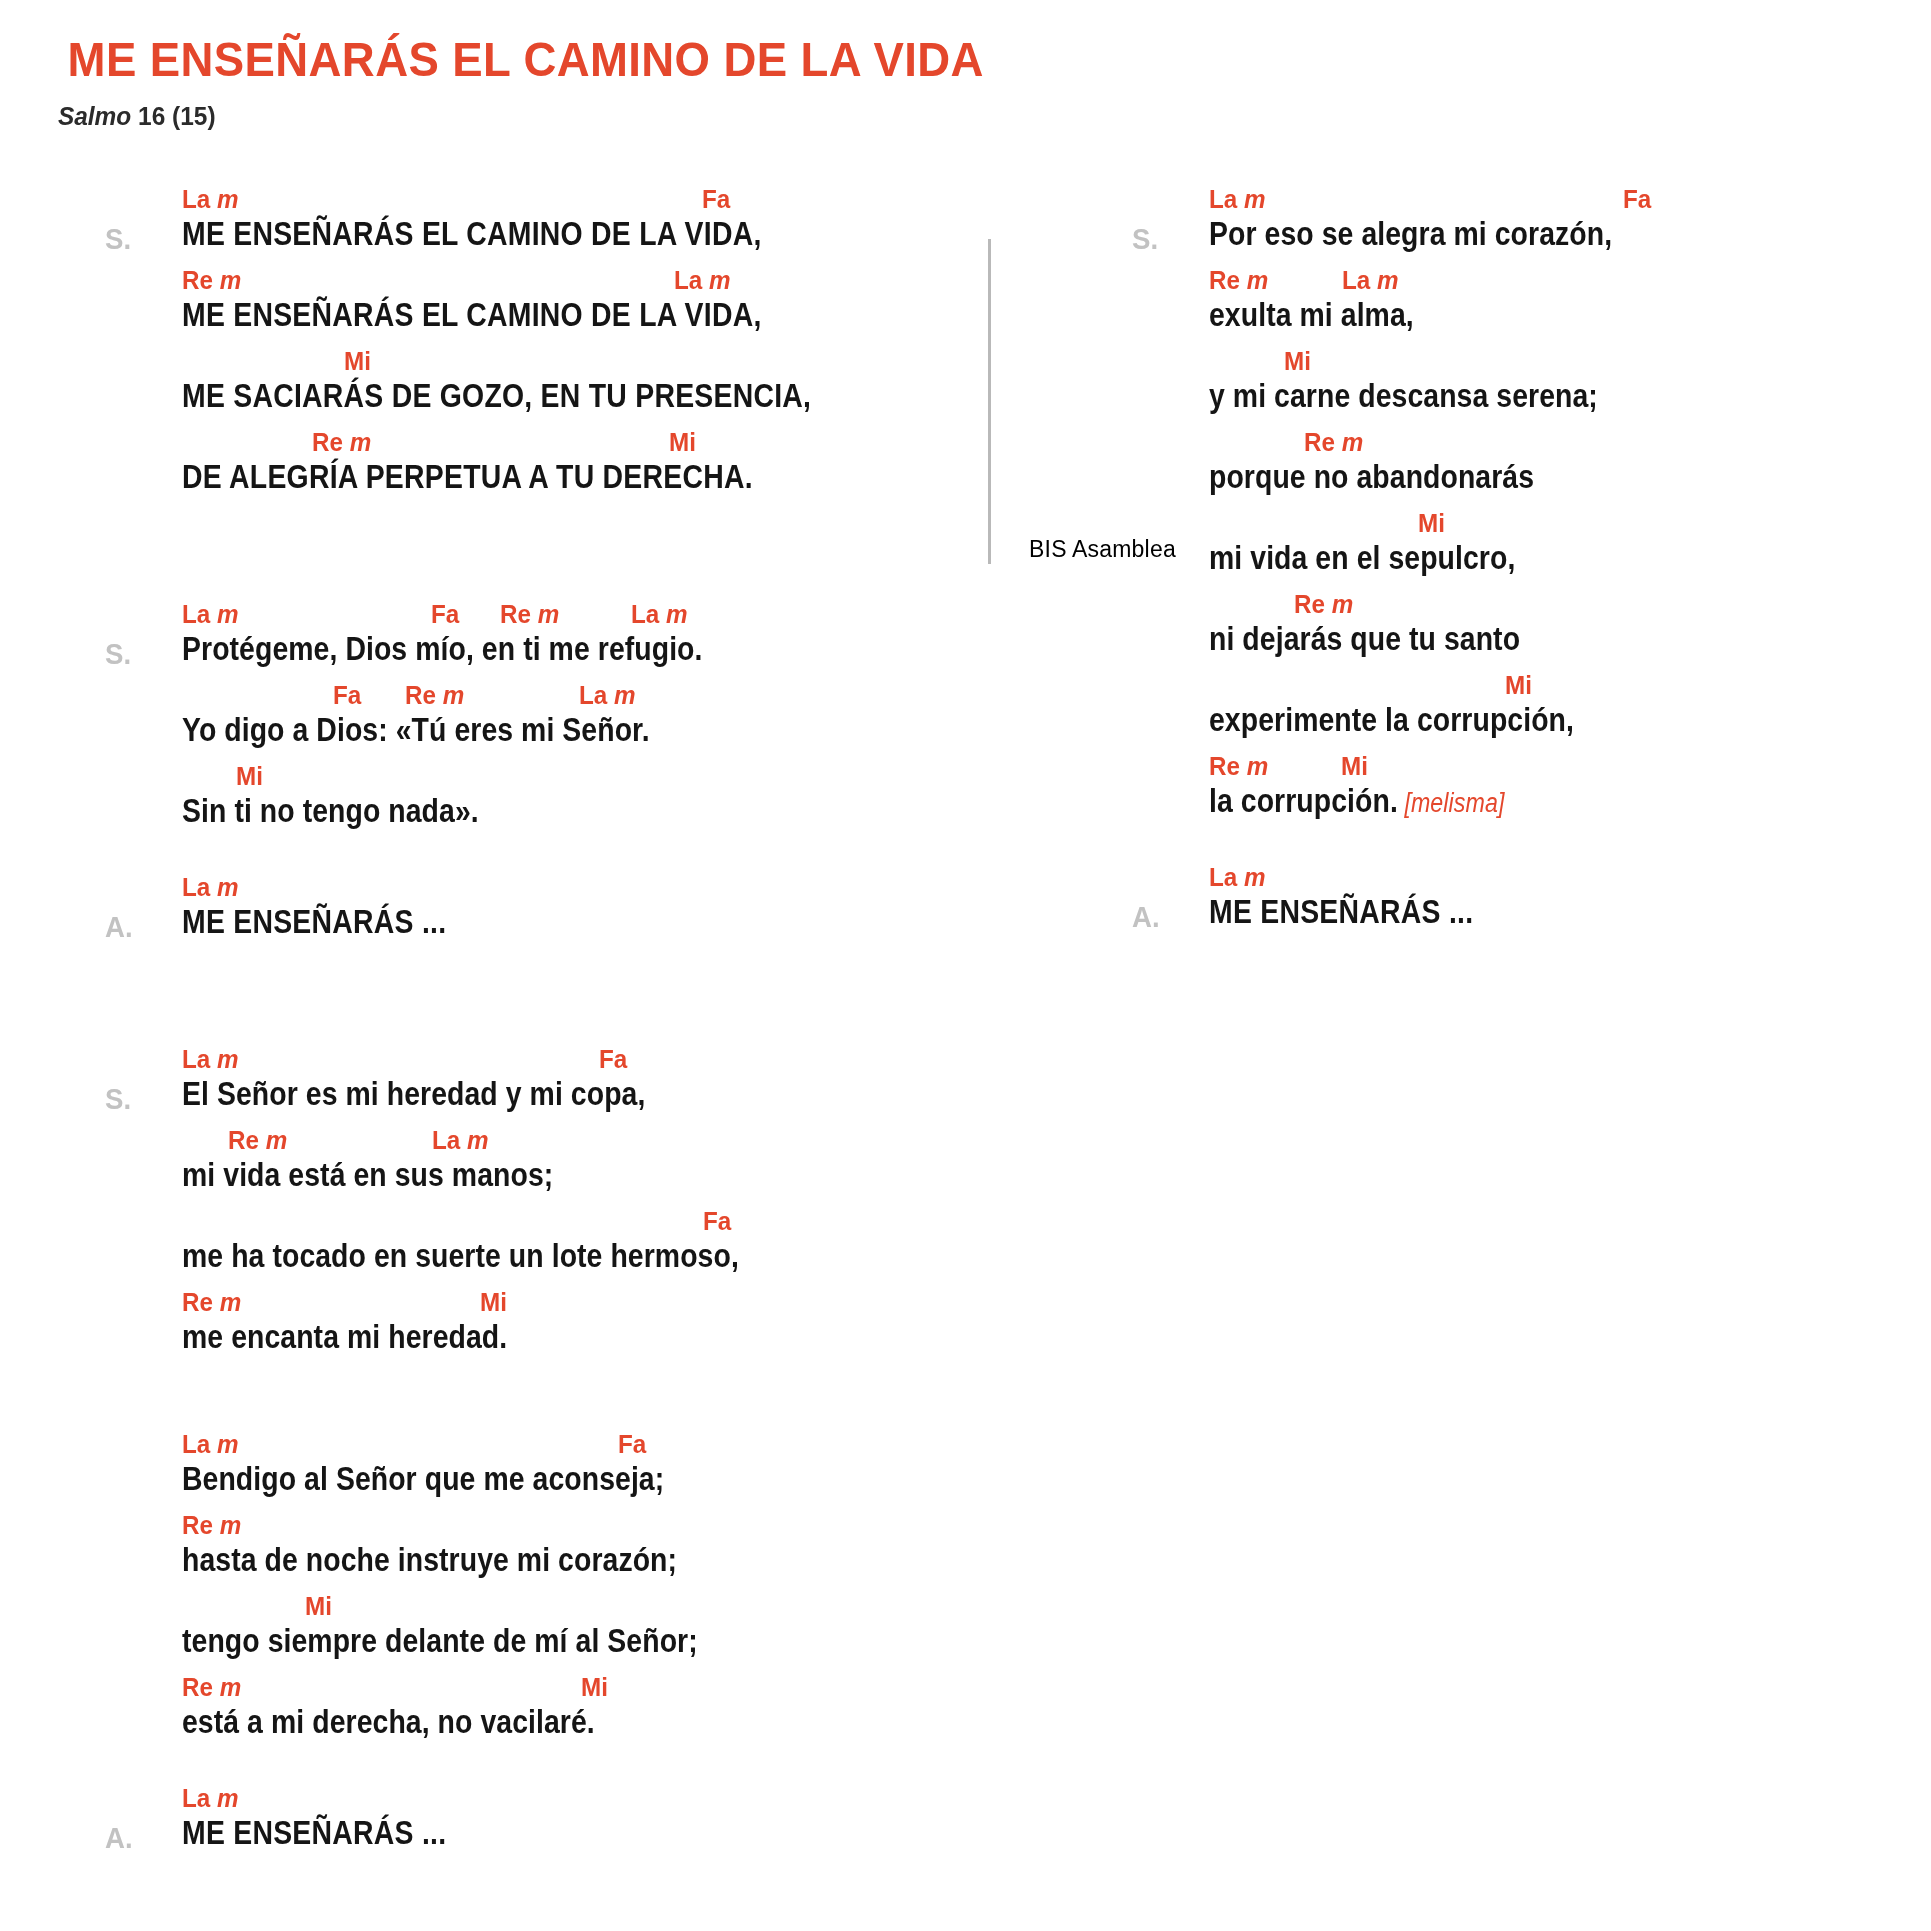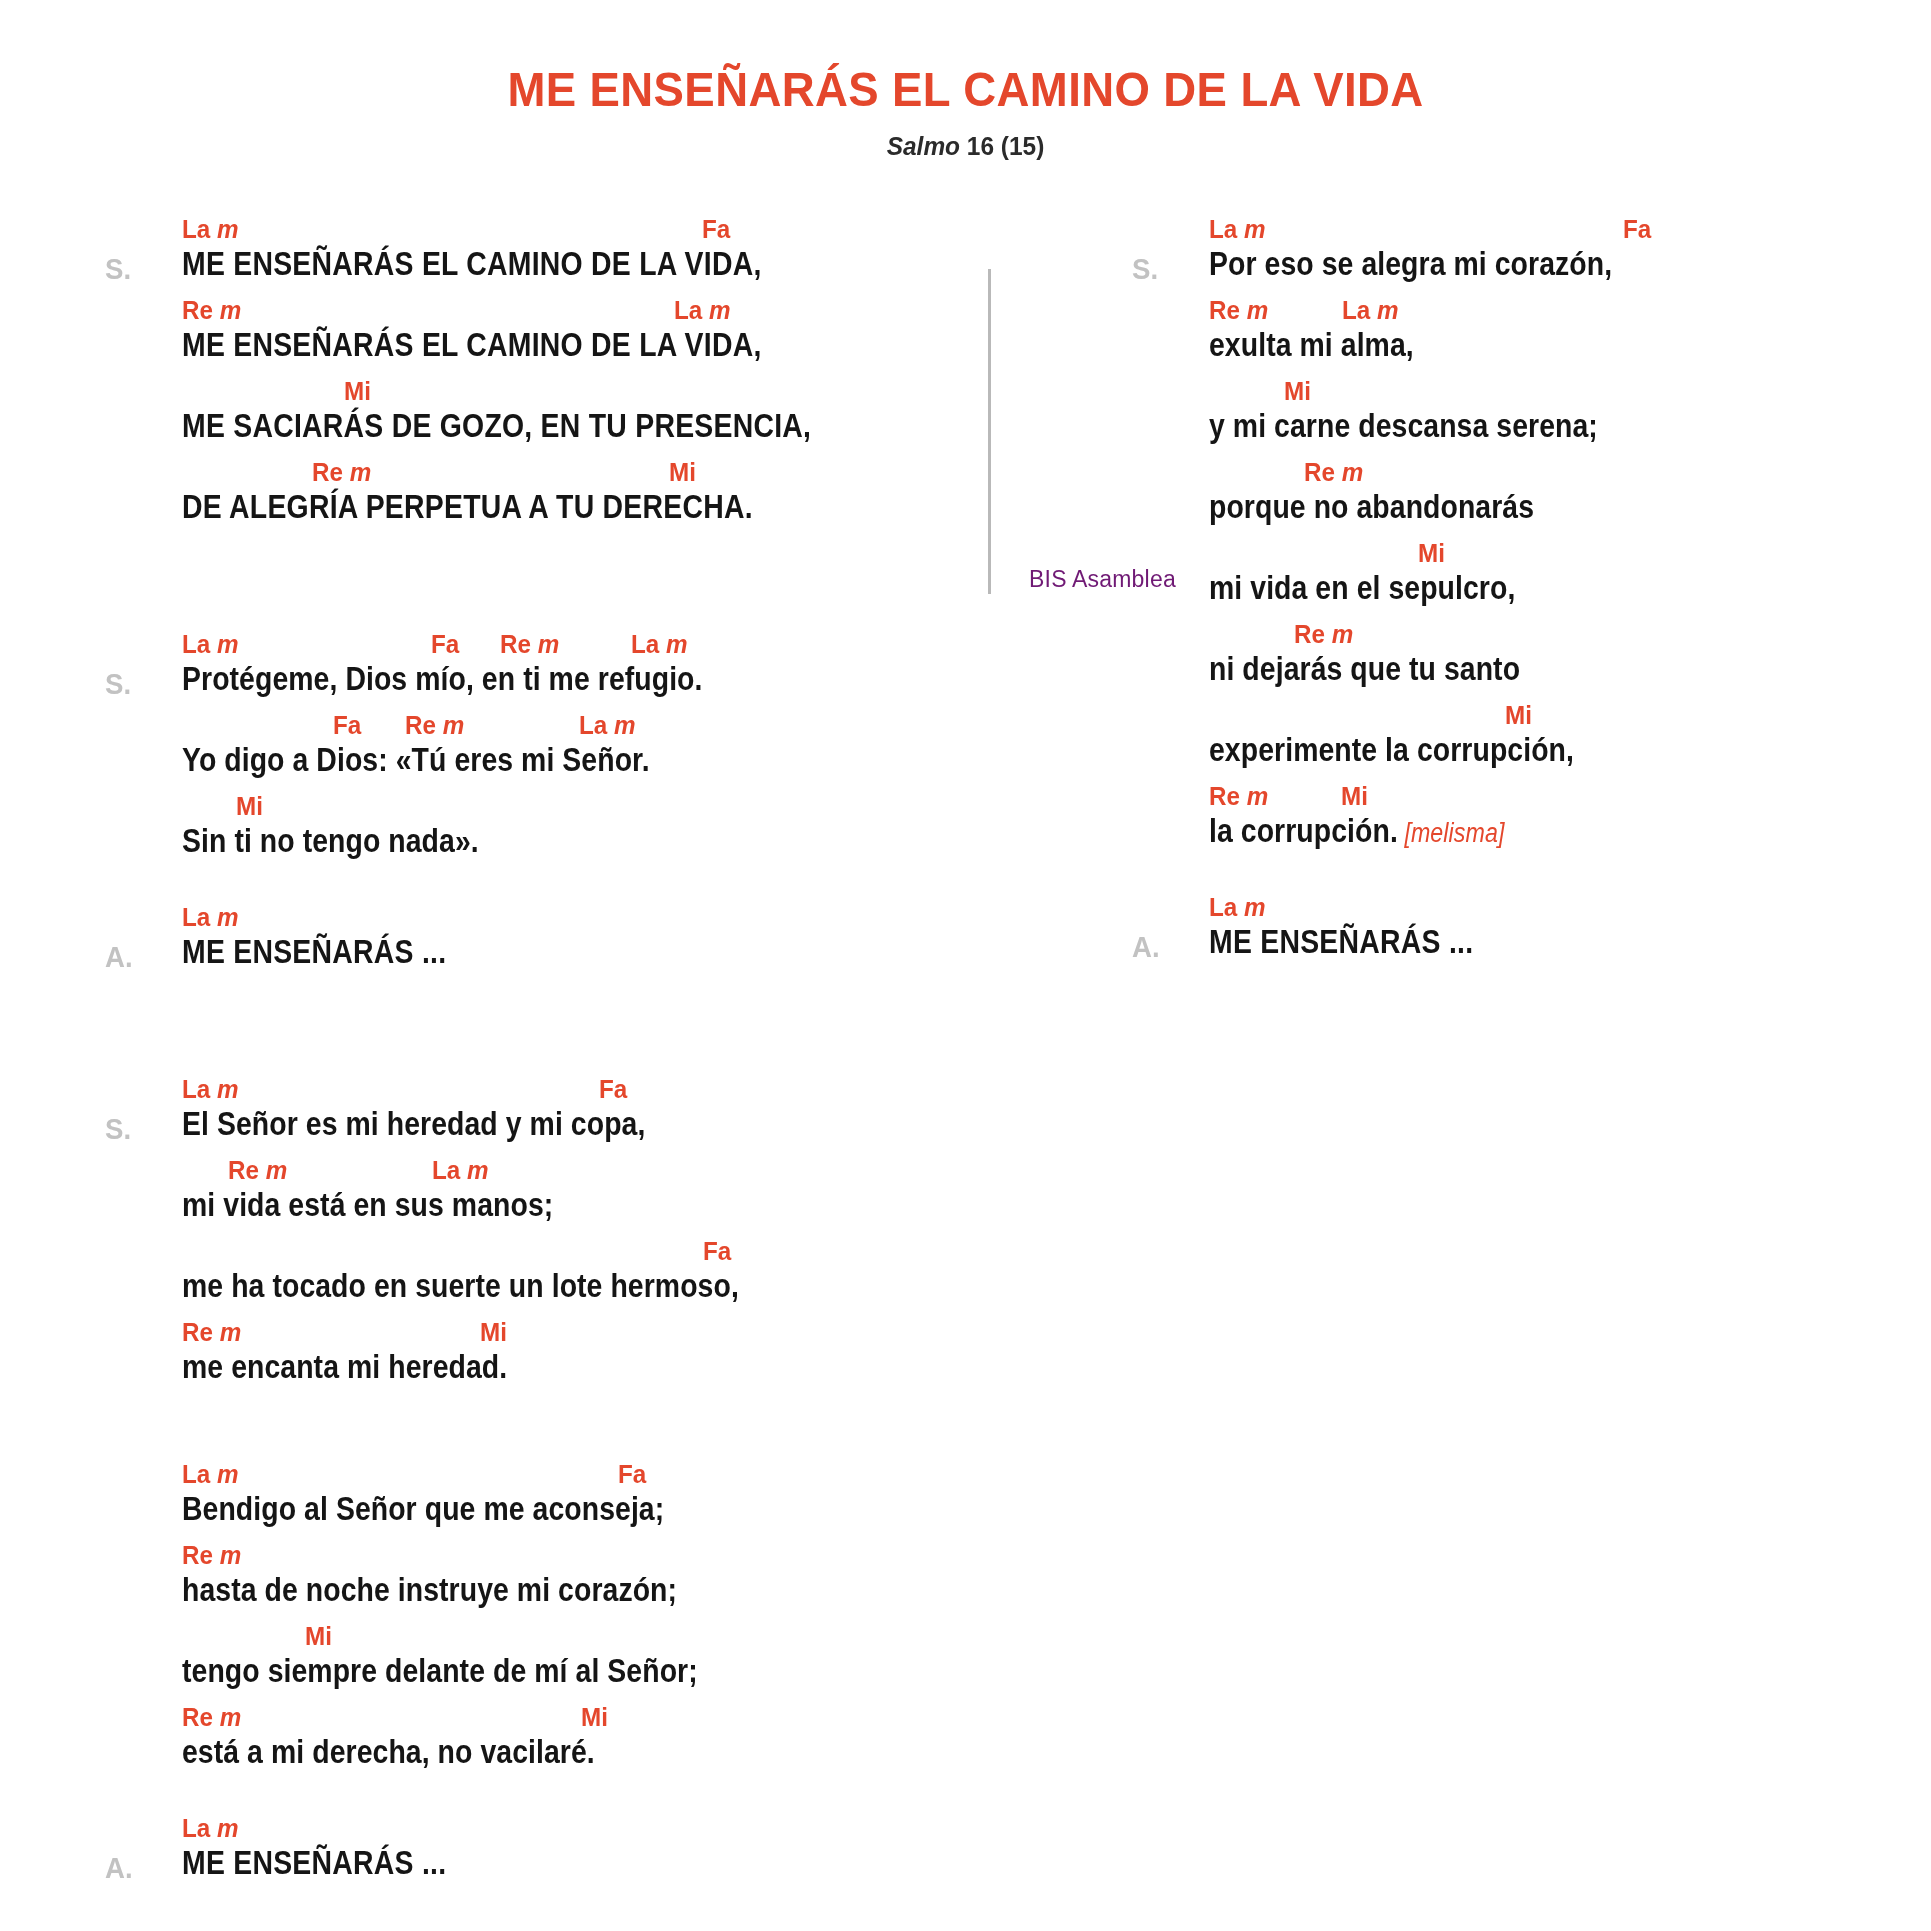--- a/index.html
+++ b/index.html
@@ -11,22 +11,21 @@
     width: 1931px;
     height: 1931px;
     font-family: "Liberation Sans", "DejaVu Sans", sans-serif;
     color: #1a1a1a;
     position: relative;
     overflow: hidden;
   }
 
   
   .sheet-header {
-    text-align: center;
-    padding-top: 64px;
+    padding-top: 34px;
   }
   .song-title {
     font-family: "Liberation Sans", "DejaVu Sans", sans-serif;
     font-weight: bold;
     font-size: 49px;
     letter-spacing: 0.4px;
     color: #E4472C;
     line-height: 1.05;
     transform: scaleX(0.93);
     transform-origin: center top;
@@ -63,21 +62,21 @@
     top: 54px;
     width: 2.6px;
     height: 325px;
     background: #b9b9b9;
   }
   .bis-label {
     position: absolute;
     left: 1029px;
     top: 351px;
     font-size: 23px;
-    color: #701a75;
+    color: #000000;
     letter-spacing: 0.2px;
     white-space: nowrap;
   }
 
   
   .stanza {
     position: relative;
   }
   .line-block {
     position: relative;

